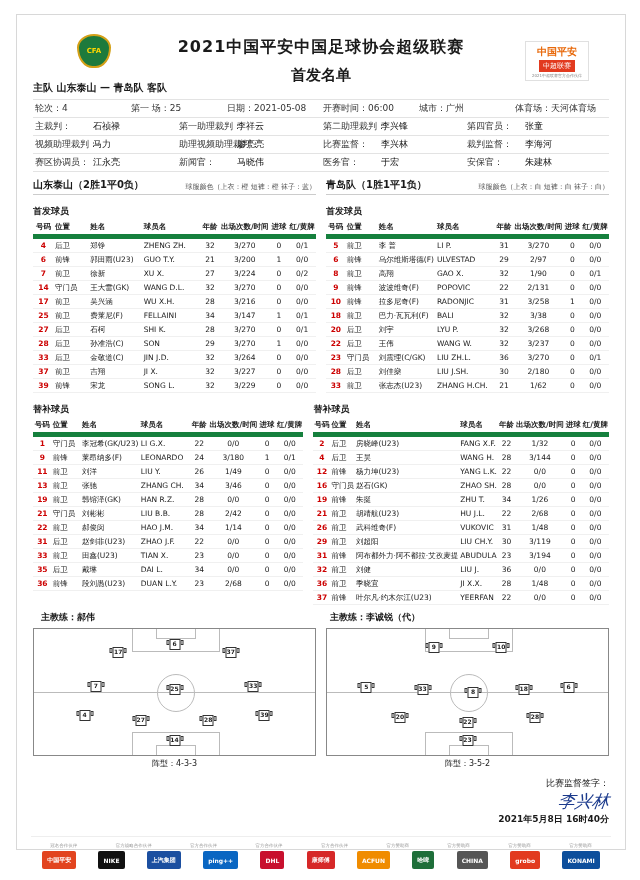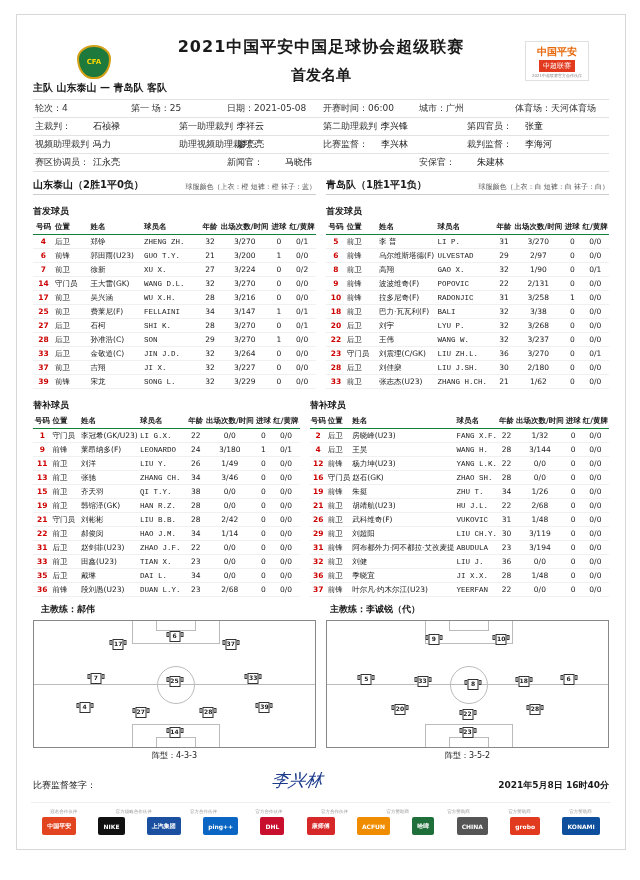--- a/index.html
+++ b/index.html
@@ -1,21 +1,21 @@
 <!DOCTYPE html>
 <html><head>
 <meta charset="utf-8">
 <style>
   html,body{margin:0;padding:0;background:#fff;}
   body{width:640px;height:880px;font-family:"DejaVu Sans","Liberation Sans",sans-serif;color:#1a1a1a;}
   .page{position:relative;width:640px;height:880px;background:#fff;overflow:hidden;}
   .sheet{position:absolute;left:16px;top:14px;width:608px;height:834px;border:1px solid #d8d8d8;background:#fff;}
   
   .hdr{position:relative;height:58px;}
-  .logo{position:absolute;left:60px;top:30px;width:34px;height:34px;}
+  .logo{position:absolute;left:60px;top:19px;width:34px;height:34px;}
   .logo .shield{width:34px;height:34px;border-radius:50% 50% 45% 45%/40% 40% 60% 60%;background:#1d7a3c;border:2px solid #d4a017;box-sizing:border-box;display:flex;align-items:center;justify-content:center;}
   .logo .shield span{color:#ffd700;font-size:7px;font-weight:bold;}
   .title1{text-align:center;font-size:16px;font-weight:bold;letter-spacing:1px;padding-top:22px;}
   .title2{text-align:center;font-size:15px;font-weight:bold;padding-top:8px;}
   .sponsor{position:absolute;right:36px;top:26px;width:62px;height:38px;border:1px solid #e0e0e0;background:#fff;display:flex;flex-direction:column;align-items:center;justify-content:center;}
   .sponsor .s1{font-size:10px;color:#e8690b;font-weight:bold;}
   .sponsor .s2{font-size:7px;color:#fff;background:#e23a1f;padding:1px 4px;margin-top:1px;}
   .sponsor .s3{font-size:4px;color:#888;margin-top:1px;}
   
   .info{margin:8px 16px 0 16px;font-size:9px;}
@@ -27,26 +27,26 @@
   .infocell{flex:1;display:flex;}
   .infocell .cellk{width:54px;}
   
   .twocol{display:flex;margin:6px 16px 0 16px;gap:10px;}
   .col{flex:1;}
   .teamhdr{display:flex;justify-content:space-between;align-items:flex-end;border-bottom:1px solid #ccc;padding-bottom:2px;}
   .teamname{font-size:10px;font-weight:bold;}
   .kitinfo{font-size:7px;color:#555;}
   .sectitle{font-size:9px;font-weight:bold;margin:4px 0 2px 0;}
   table{width:100%;border-collapse:collapse;font-size:7.5px;}
-  th{font-weight:bold;color:#222;border-bottom:1px solid #15803d;padding:2px 1px;text-align:left;white-space:nowrap;}
+  th{font-weight:bold;color:#222;border-bottom:5px solid #15803d;padding:2px 1px;text-align:left;white-space:nowrap;}
   td{padding:1.5px 1px;border-bottom:1px solid #f0f0f0;white-space:nowrap;overflow:hidden;}
   .c-num{width:22px;text-align:center;color:#c00;font-weight:bold;}
   .c-pos{width:42px;}
   .c-name{width:58px;}
-  .c-en{width:66px;font-family:Liberation Mono, monospace;}
+  .c-en{width:66px;}
   .c-age{width:20px;text-align:center;}
   .c-apps{width:40px;text-align:center;}
   .c-goal{width:18px;text-align:center;}
   .c-card{width:26px;text-align:center;}
   th.c-num{color:#222;}
   
   .coachrow{display:flex;margin:6px 16px 0 24px;gap:10px;}
   .coachrow .col{font-size:9px;font-weight:bold;}
   
   .pitchrow{display:flex;margin:4px 16px 0 16px;gap:10px;}
@@ -58,21 +58,21 @@
   .pitch .gtop{position:absolute;left:50%;top:0;width:38px;height:9px;margin-left:-19px;border:1px solid #bbb;border-top:none;}
   .pitch .gbot{position:absolute;left:50%;bottom:0;width:38px;height:9px;margin-left:-19px;border:1px solid #bbb;border-bottom:none;}
   .shirt{position:absolute;width:15px;height:14px;transform:translate(-50%,-50%);}
   .shirt .body{position:absolute;left:2px;top:2px;width:11px;height:11px;border:1px solid #333;box-sizing:border-box;background:#fff;}
   .shirt .sl{position:absolute;left:-1px;top:3px;width:3px;height:5px;border:1px solid #333;box-sizing:border-box;background:#fff;}
   .shirt .sr{position:absolute;right:-1px;top:3px;width:3px;height:5px;border:1px solid #333;box-sizing:border-box;background:#fff;}
   .shirt .n{position:absolute;left:0;top:3px;width:15px;text-align:center;font-size:6px;font-weight:bold;color:#222;}
   .formrow{display:flex;margin:2px 16px 0 16px;gap:10px;}
   .formrow .col{font-size:8px;text-align:center;}
   
-  .signrow{display:flex;margin:8px 16px 0 16px;align-items:flex-end;}
+  .signrow{display:flex;margin:8px 16px 0 16px;align-items:flex-end;flex-direction:column;}
   .signlabel{font-size:9px;}
   .sig{flex:1;text-align:center;font-family:"DejaVu Serif","Liberation Serif",serif;font-size:17px;font-style:italic;color:#1b3a8c;transform:skewX(-8deg);}
   .datestr{font-size:9px;font-weight:bold;}
   
   .strip{margin:10px 14px 0 14px;border-top:1px solid #eee;padding-top:6px;}
   .striplabels{display:flex;justify-content:space-around;font-size:4.5px;color:#999;}
   .striplogos{display:flex;justify-content:space-around;align-items:center;margin-top:3px;}
   .slogo{height:14px;display:flex;align-items:center;justify-content:center;font-size:6px;font-weight:bold;color:#fff;padding:2px 5px;border-radius:2px;}
 </style>
 </head>
@@ -161,20 +161,24 @@
     <div class="inforow">
       <div class="infocell">
             <span class="cellk">赛区协调员：</span>
             <span class="cellv">江永亮</span>
           </div>
       <div class="infocell">
             <span class="cellk">新闻官：</span>
             <span class="cellv">马晓伟</span>
           </div>
       <div class="infocell">
+            <span class="cellk">医务官：</span>
+            <span class="cellv">于宏</span>
+          </div>
+      <div class="infocell">
             <span class="cellk">安保官：</span>
             <span class="cellv">朱建林</span>
           </div>
     </div>
   </div>
 
   <div class="twocol">
     <div class="col">
       <div class="teamhdr">
         <span class="teamname">山东泰山（2胜1平0负）</span>
@@ -497,30 +501,20 @@
                 <td class="c-goal">0</td>
                 <td class="c-card">0/0</td>
               </tr>
               <tr>
                 <td class="c-num">13</td>
                 <td class="c-pos">前卫</td>
                 <td class="c-name">张驰</td>
                 <td class="c-en">ZHANG CH.</td>
                 <td class="c-age">34</td>
                 <td class="c-apps">3/46</td>
-                <td class="c-goal">0</td>
-                <td class="c-card">0/0</td>
-              </tr>
-              <tr>
-                <td class="c-num">15</td>
-                <td class="c-pos">前卫</td>
-                <td class="c-name">齐天羽</td>
-                <td class="c-en">QI T.Y.</td>
-                <td class="c-age">38</td>
-                <td class="c-apps">0/0</td>
                 <td class="c-goal">0</td>
                 <td class="c-card">0/0</td>
               </tr>
               <tr>
                 <td class="c-num">19</td>
                 <td class="c-pos">前卫</td>
                 <td class="c-name">韩镕泽(GK)</td>
                 <td class="c-en">HAN R.Z.</td>
                 <td class="c-age">28</td>
                 <td class="c-apps">0/0</td>

